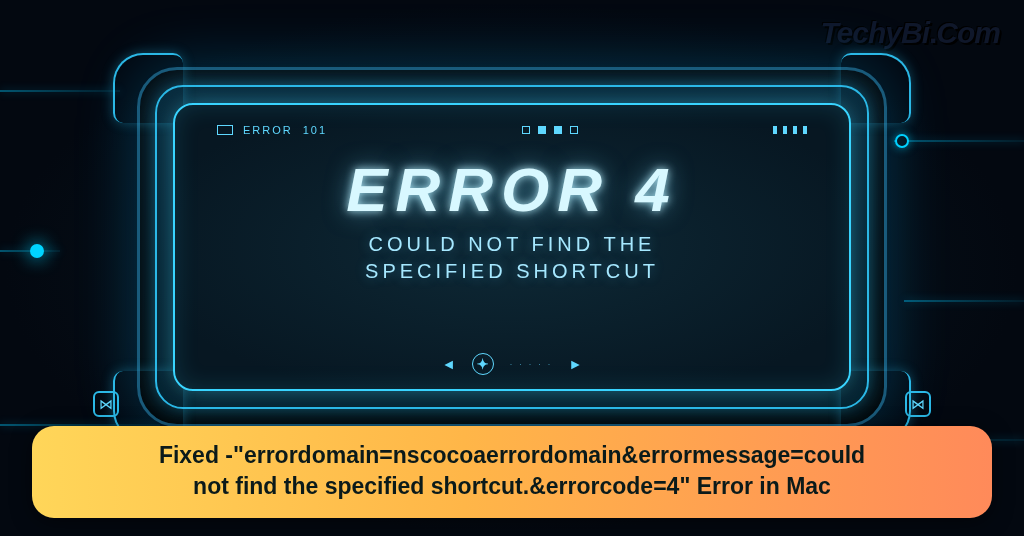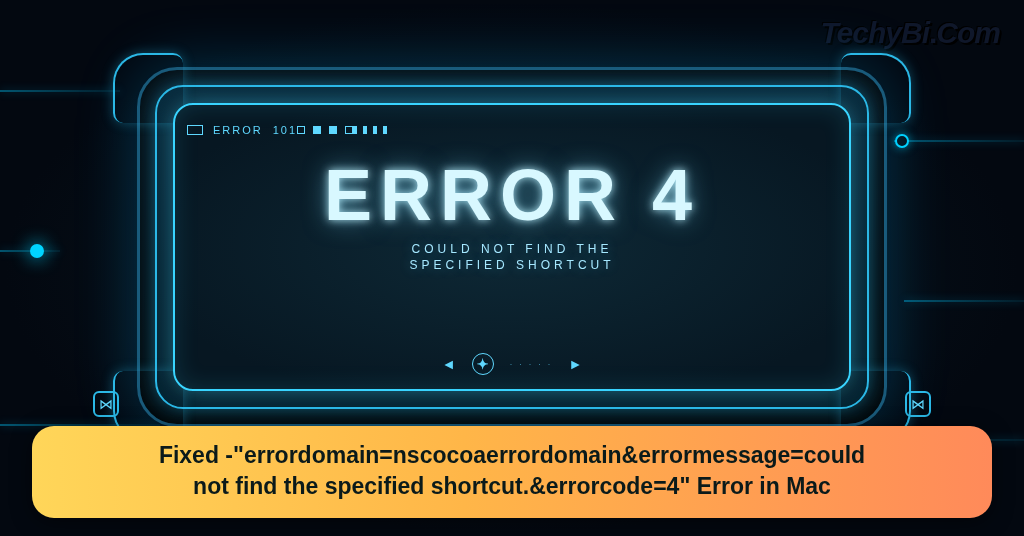--- a/index.html
+++ b/index.html
@@ -72,50 +72,51 @@
     border-radius: 20px;
     box-shadow: 0 0 25px rgba(57,212,255,0.5), inset 0 0 25px rgba(57,212,255,0.15);
     background: radial-gradient(ellipse at center, #0e2936 0%, #071722 80%);
     overflow: hidden;
   }
 
   
   .topbar {
     position: absolute; top: 10px; left: 0; right: 0;
     height: 30px;
-    display: flex; align-items: center; justify-content: flex-start;
-    padding: 0 12px;
+    display: flex; align-items: center; justify-content: space-between;
+    padding: 0 42px;
     font-size: 11px;
     color: #5fd8ff;
     letter-spacing: 2px;
   }
   .topbar-left { display:flex; gap:10px; align-items:center; }
   .bar-icon { width:16px; height:10px; border:1px solid #5fd8ff; display:inline-block; }
   .topbar-center { display:flex; gap:8px; align-items:center; }
   .sq { width:8px; height:8px; background:#5fd8ff; }
   .sq.out { background:none; border:1px solid #5fd8ff; }
   .topbar-right { display:flex; gap:6px; }
   .tick { width:4px; height:8px; background:#5fd8ff; }
 
   
   .main-text {
     position: absolute; top: 54px; left: 0; right: 0;
     text-align: center;
   }
   .err-big {
-    font-size: 72px;
+    font-size: 62px;
     font-weight: 900;
     color: #d8f8ff;
     letter-spacing: 8px;
     text-shadow: 0 0 25px rgba(120,220,255,0.55), 0 0 8px rgba(200,245,255,0.9);
     line-height: 1;
+    font-style: italic;
   }
   .err-sub {
     margin-top: 10px;
-    font-size: 12px;
+    font-size: 20px;
     color: #a6e8ff;
     letter-spacing: 4px;
     line-height: 1.35;
     text-shadow: 0 0 12px rgba(80,200,255,0.4);
   }
 
   
   .botbar {
     position: absolute; bottom: 10px; left: 0; right: 0;
     height: 30px;

